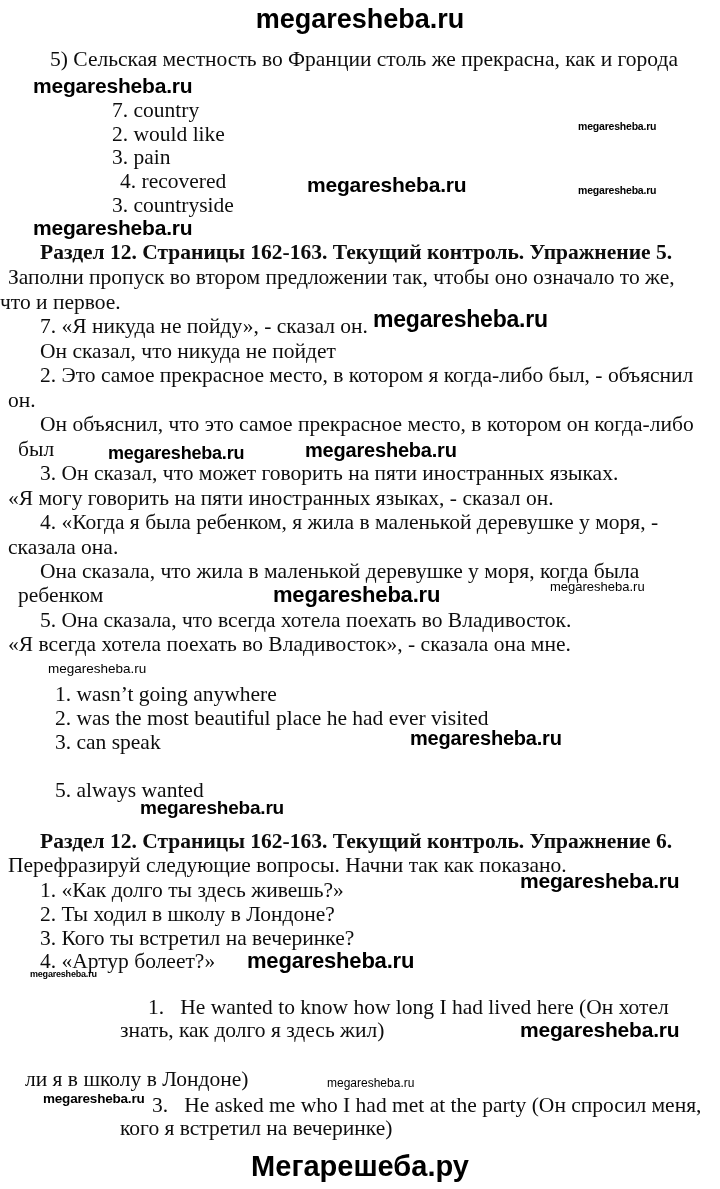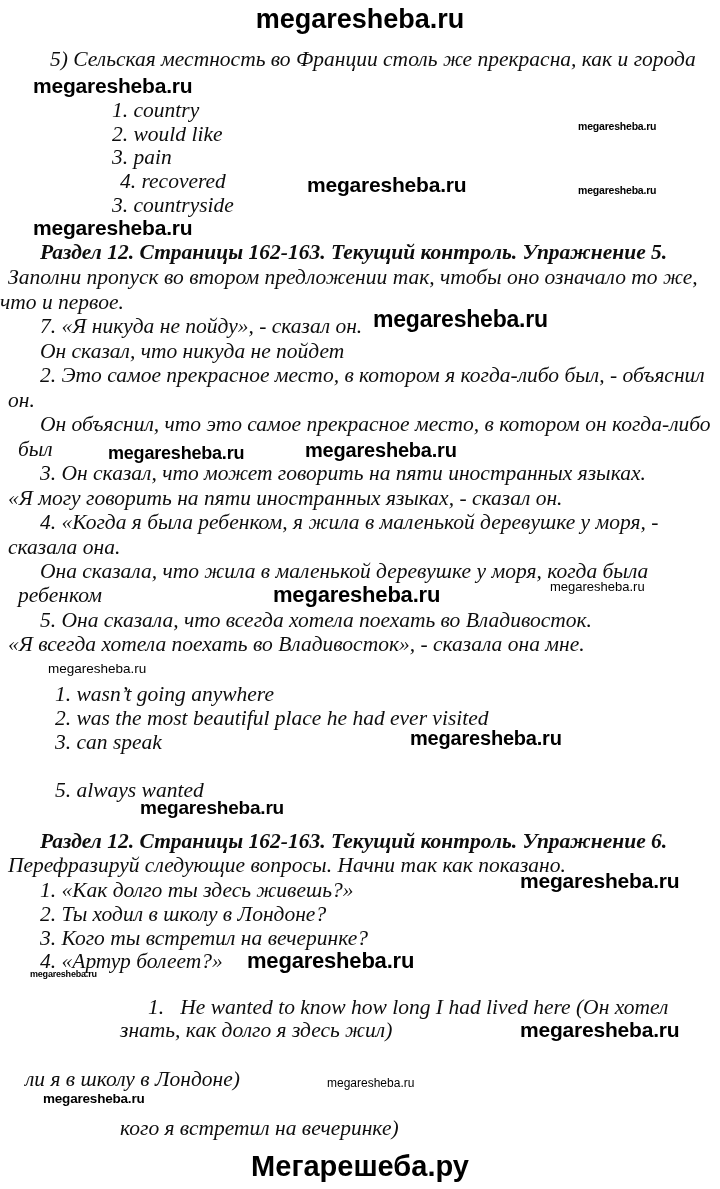--- a/index.html
+++ b/index.html
@@ -1,36 +1,36 @@
 <!DOCTYPE html>
 <html><head>
 <meta charset="utf-8">
 <style>
   html,body{margin:0;padding:0;background:#fff;}
   .page{position:relative;width:720px;height:1189px;background:#ffffff;overflow:hidden;
         font-family:"Liberation Serif",serif;color:#0d0d0d;}
-  .ln{position:absolute;white-space:nowrap;font-size:21.5px;line-height:1.1;font-style:italic;}
+  .ln{position:absolute;white-space:nowrap;font-size:21.5px;line-height:1.1;}
   .b{font-weight:bold;}
   .wm{position:absolute;white-space:nowrap;font-family:"Liberation Sans",sans-serif;
       font-weight:bold;color:#000;letter-spacing:-0.2px;}
   .wm.reg{font-weight:normal;letter-spacing:0;}
   .site-title{position:absolute;top:4px;left:0;width:720px;text-align:center;
       font-family:"Liberation Sans",sans-serif;font-weight:bold;font-size:27px;color:#000;}
   .footer-logo{position:absolute;top:1150px;left:0;width:720px;text-align:center;
       font-family:"Liberation Sans",sans-serif;font-weight:bold;font-size:29px;color:#000;}
 </style>
 </head>
 <body>
 
 <div class="page">
 
   <div class="site-title">megaresheba.ru</div>
 
   <div class="ln" style="left:50px;top:48px">5) Сельская местность во Франции столь же прекрасна, как и города</div>
-  <div class="ln" style="left:112px;top:99px">1. country</div>
+  <div class="ln" style="left:112px;top:99px">7. country</div>
   <div class="ln" style="left:112px;top:123px">2. would like</div>
   <div class="ln" style="left:112px;top:146px">3. pain</div>
   <div class="ln" style="left:120px;top:170px">4. recovered</div>
   <div class="ln" style="left:112px;top:194px">3. countryside</div>
 
   <div class="ln b" style="left:40px;top:241px">Раздел 12. Страницы 162-163. Текущий контроль. Упражнение 5.</div>
   <div class="ln" style="left:8px;top:266px">Заполни пропуск во втором предложении так, чтобы оно означало то же,</div>
   <div class="ln" style="left:0;top:291px">что и первое.</div>
   <div class="ln" style="left:40px;top:315px">7. «Я никуда не пойду», - сказал он.</div>
   <div class="ln" style="left:40px;top:340px">Он сказал, что никуда не пойдет</div>
@@ -55,20 +55,21 @@
   <div class="ln b" style="left:40px;top:830px">Раздел 12. Страницы 162-163. Текущий контроль. Упражнение 6.</div>
   <div class="ln" style="left:8px;top:854px">Перефразируй следующие вопросы. Начни так как показано.</div>
   <div class="ln" style="left:40px;top:879px">1. «Как долго ты здесь живешь?»</div>
   <div class="ln" style="left:40px;top:903px">2. Ты ходил в школу в Лондоне?</div>
   <div class="ln" style="left:40px;top:927px">3. Кого ты встретил на вечеринке?</div>
   <div class="ln" style="left:40px;top:950px">4. «Артур болеет?»</div>
 
   <div class="ln" style="left:148px;top:996px">1.  He wanted to know how long I had lived here (Он хотел</div>
   <div class="ln" style="left:120px;top:1019px">знать, как долго я здесь жил)</div>
   <div class="ln" style="left:25px;top:1068px">ли я в школу в Лондоне)</div>
+  <div class="ln" style="left:152px;top:1094px">3.  He asked me who I had met at the party (Он спросил меня,</div>
   <div class="ln" style="left:120px;top:1117px">кого я встретил на вечеринке)</div>
 
   <span class="wm" style="left:33px;top:74px;font-size:21px">megaresheba.ru</span>
   <span class="wm" style="left:578px;top:120px;font-size:10.5px">megaresheba.ru</span>
   <span class="wm" style="left:307px;top:173px;font-size:21px">megaresheba.ru</span>
   <span class="wm" style="left:578px;top:184px;font-size:10.5px">megaresheba.ru</span>
   <span class="wm" style="left:33px;top:216px;font-size:21px">megaresheba.ru</span>
   <span class="wm" style="left:373px;top:306px;font-size:23px">megaresheba.ru</span>
   <span class="wm" style="left:108px;top:443px;font-size:18px">megaresheba.ru</span>
   <span class="wm" style="left:305px;top:439px;font-size:20px">megaresheba.ru</span>

